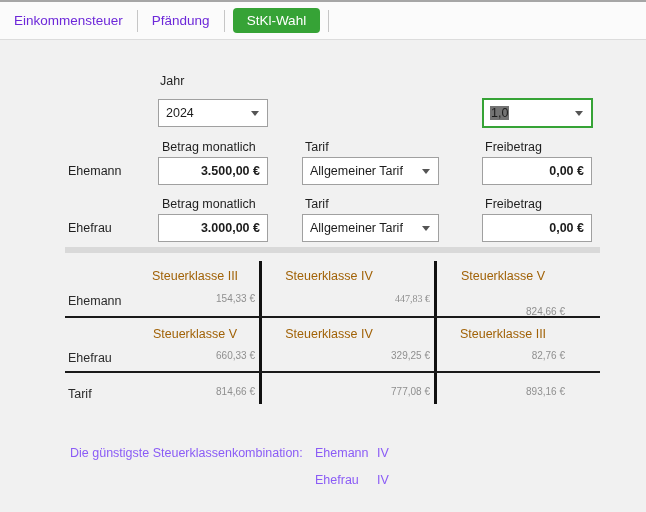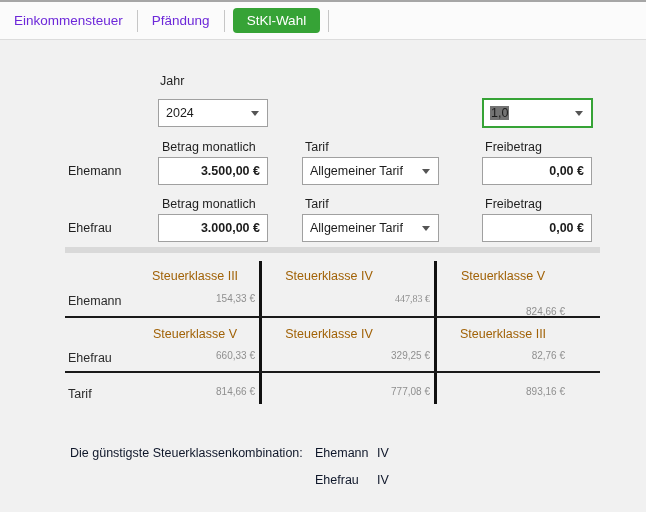--- a/index.html
+++ b/index.html
@@ -55,21 +55,21 @@
   .sel{background:#737373;padding:0 1px;}
 
   
   .bigbar{position:absolute;left:65px;top:247px;width:535px;height:6px;background:#d9d9d9;}
   .vline{position:absolute;width:3px;background:#111;top:261px;height:143px;}
   .hline{position:absolute;left:65px;width:535px;height:2px;background:#1a1a1a;}
   .thead{position:absolute;font-size:12.5px;color:#a16207;width:150px;text-align:center;white-space:nowrap;}
   .tval{position:absolute;font-size:10px;color:#8f8f8f;width:155px;text-align:right;white-space:nowrap;}
   .trowlbl{position:absolute;left:68px;font-size:12.5px;color:#2b2b2b;white-space:nowrap;}
 
-  .foot{position:absolute;font-size:12.5px;color:#0f172a;white-space:nowrap;}
+  .foot{position:absolute;font-size:12.5px;color:#8b5cf6;white-space:nowrap;}
   :root{--green:#36a336;}
 </style>
 </head>
 <body>
 
 <div id="app">
 
   <div class="tabbar">
     <div class="tab">Einkommensteuer</div>
     <div class="tab-sep"></div>

